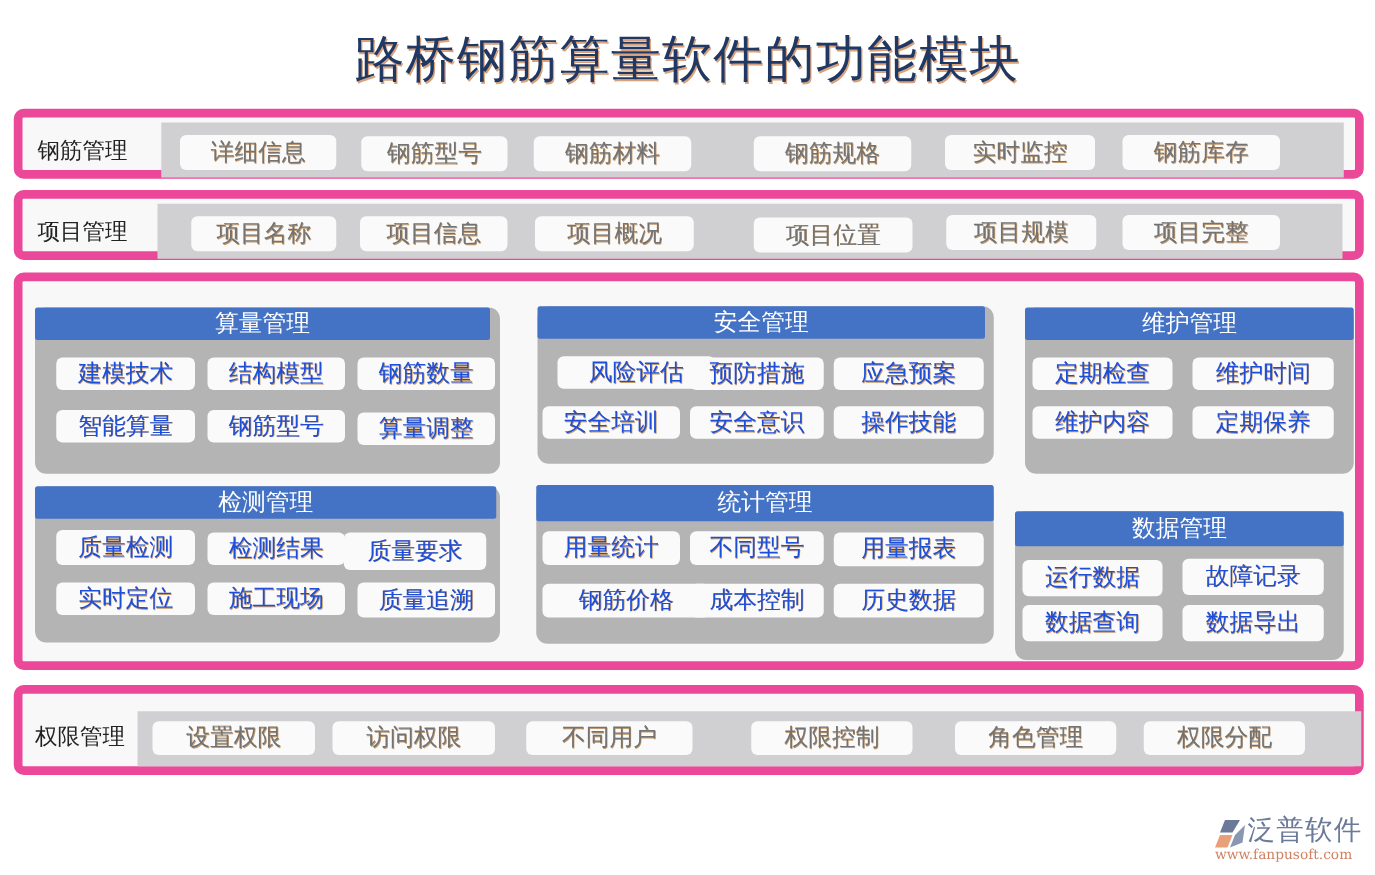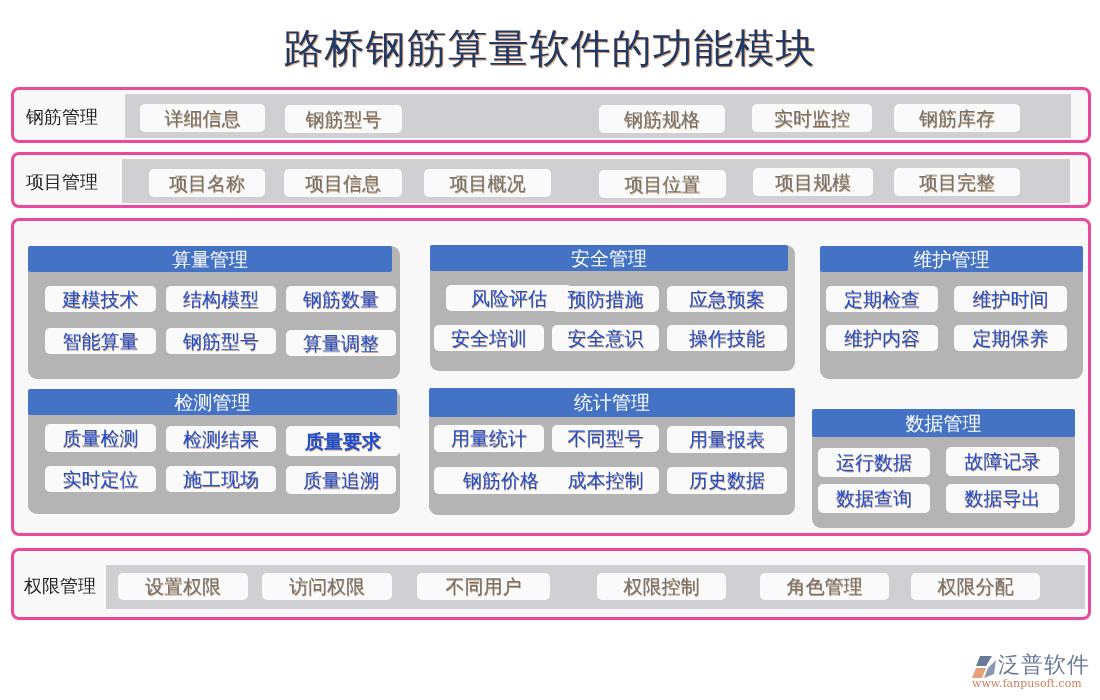--- a/index.html
+++ b/index.html
@@ -6,21 +6,21 @@
   html, body { width: 1100px; height: 700px; background: #ffffff; overflow: hidden; }
   body { position: relative; font-family: "DejaVu Serif", "Liberation Serif", serif; color: #222; }
 
   .title {
     position: absolute; left: 0; top: 18px; width: 1100px; text-align: center;
     font-size: 40px; color: #203864; letter-spacing: 1px; line-height: 60px;
     text-shadow: 1px 1px 0 #d9a27a;
   }
 
   .panel {
-    position: absolute; border: 3px solid #ec4899; border-radius: 8px; background: #f8f8f8;
+    position: absolute; border: 7px solid #ec4899; border-radius: 8px; background: #f8f8f8;
   }
   .row-label {
     position: absolute; font-size: 18px; color: #222; line-height: 24px;
   }
   .row-strip {
     position: absolute; background: #d0d0d2;
   }
   .chip {
     position: absolute; background: #fafafa; border-radius: 5px; height: 28px;
     font-size: 19px; line-height: 28px; text-align: center; color: #737373;
@@ -48,20 +48,21 @@
 </head>
 <body>
 
 <div class="title">路桥钢筋算量软件的功能模块</div>
 
 <div class="panel" style="left:11px;top:87px;width:1080px;height:56px;">
   <div class="row-label" style="left:12px;top:15px;">钢筋管理</div>
   <div class="row-strip" style="left:111px;top:4px;width:946px;height:44px;"></div>
   <div class="chip" style="left:126px;top:14px;width:125px;">详细信息</div>
   <div class="chip" style="left:271px;top:15px;width:117px;">钢筋型号</div>
+  <div class="chip" style="left:409px;top:15px;width:126px;">钢筋材料</div>
   <div class="chip" style="left:585px;top:15px;width:126px;">钢筋规格</div>
   <div class="chip" style="left:738px;top:14px;width:120px;">实时监控</div>
   <div class="chip" style="left:880px;top:14px;width:126px;text-align:center;">钢筋库存</div>
 </div>
 
 <div class="panel" style="left:11px;top:152px;width:1080px;height:56px;">
   <div class="row-label" style="left:12px;top:15px;">项目管理</div>
   <div class="row-strip" style="left:108px;top:4px;width:948px;height:44px;"></div>
   <div class="chip" style="left:135px;top:14px;width:116px;">项目名称</div>
   <div class="chip" style="left:270px;top:14px;width:118px;">项目信息</div>
@@ -98,21 +99,21 @@
   <div class="gchip" style="left:6px;top:40px;width:112px;">定期检查</div>
   <div class="gchip" style="left:134px;top:40px;width:113px;">维护时间</div>
   <div class="gchip" style="left:6px;top:79px;width:112px;">维护内容</div>
   <div class="gchip" style="left:134px;top:79px;width:113px;">定期保养</div>
 </div>
 
 <div class="group" style="left:28px;top:389px;width:372px;height:125px;">
   <div class="group-head" style="width:369px;">检测管理</div>
   <div class="gchip" style="left:17px;top:35px;width:111px;height:28px;line-height:28px;">质量检测</div>
   <div class="gchip" style="left:138px;top:37px;width:110px;">检测结果</div>
-  <div class="gchip" style="left:258px;top:37px;width:114px;height:30px;line-height:30px;font-weight:bold;">质量要求</div>
+  <div class="gchip" style="left:247px;top:37px;width:114px;height:30px;line-height:30px;">质量要求</div>
   <div class="gchip" style="left:17px;top:77px;width:111px;">实时定位</div>
   <div class="gchip" style="left:138px;top:77px;width:110px;">施工现场</div>
   <div class="gchip" style="left:258px;top:77px;width:110px;height:28px;line-height:28px;">质量追溯</div>
 </div>
 
 <div class="group" style="left:429px;top:388px;width:366px;height:127px;">
   <div class="group-head" style="width:366px;height:29px;line-height:29px;">统计管理</div>
   <div class="gchip" style="left:5px;top:37px;width:110px;height:27px;">用量统计</div>
   <div class="gchip" style="left:123px;top:37px;width:107px;height:27px;">不同型号</div>
   <div class="gchip" style="left:238px;top:38px;width:120px;height:27px;">用量报表</div>

